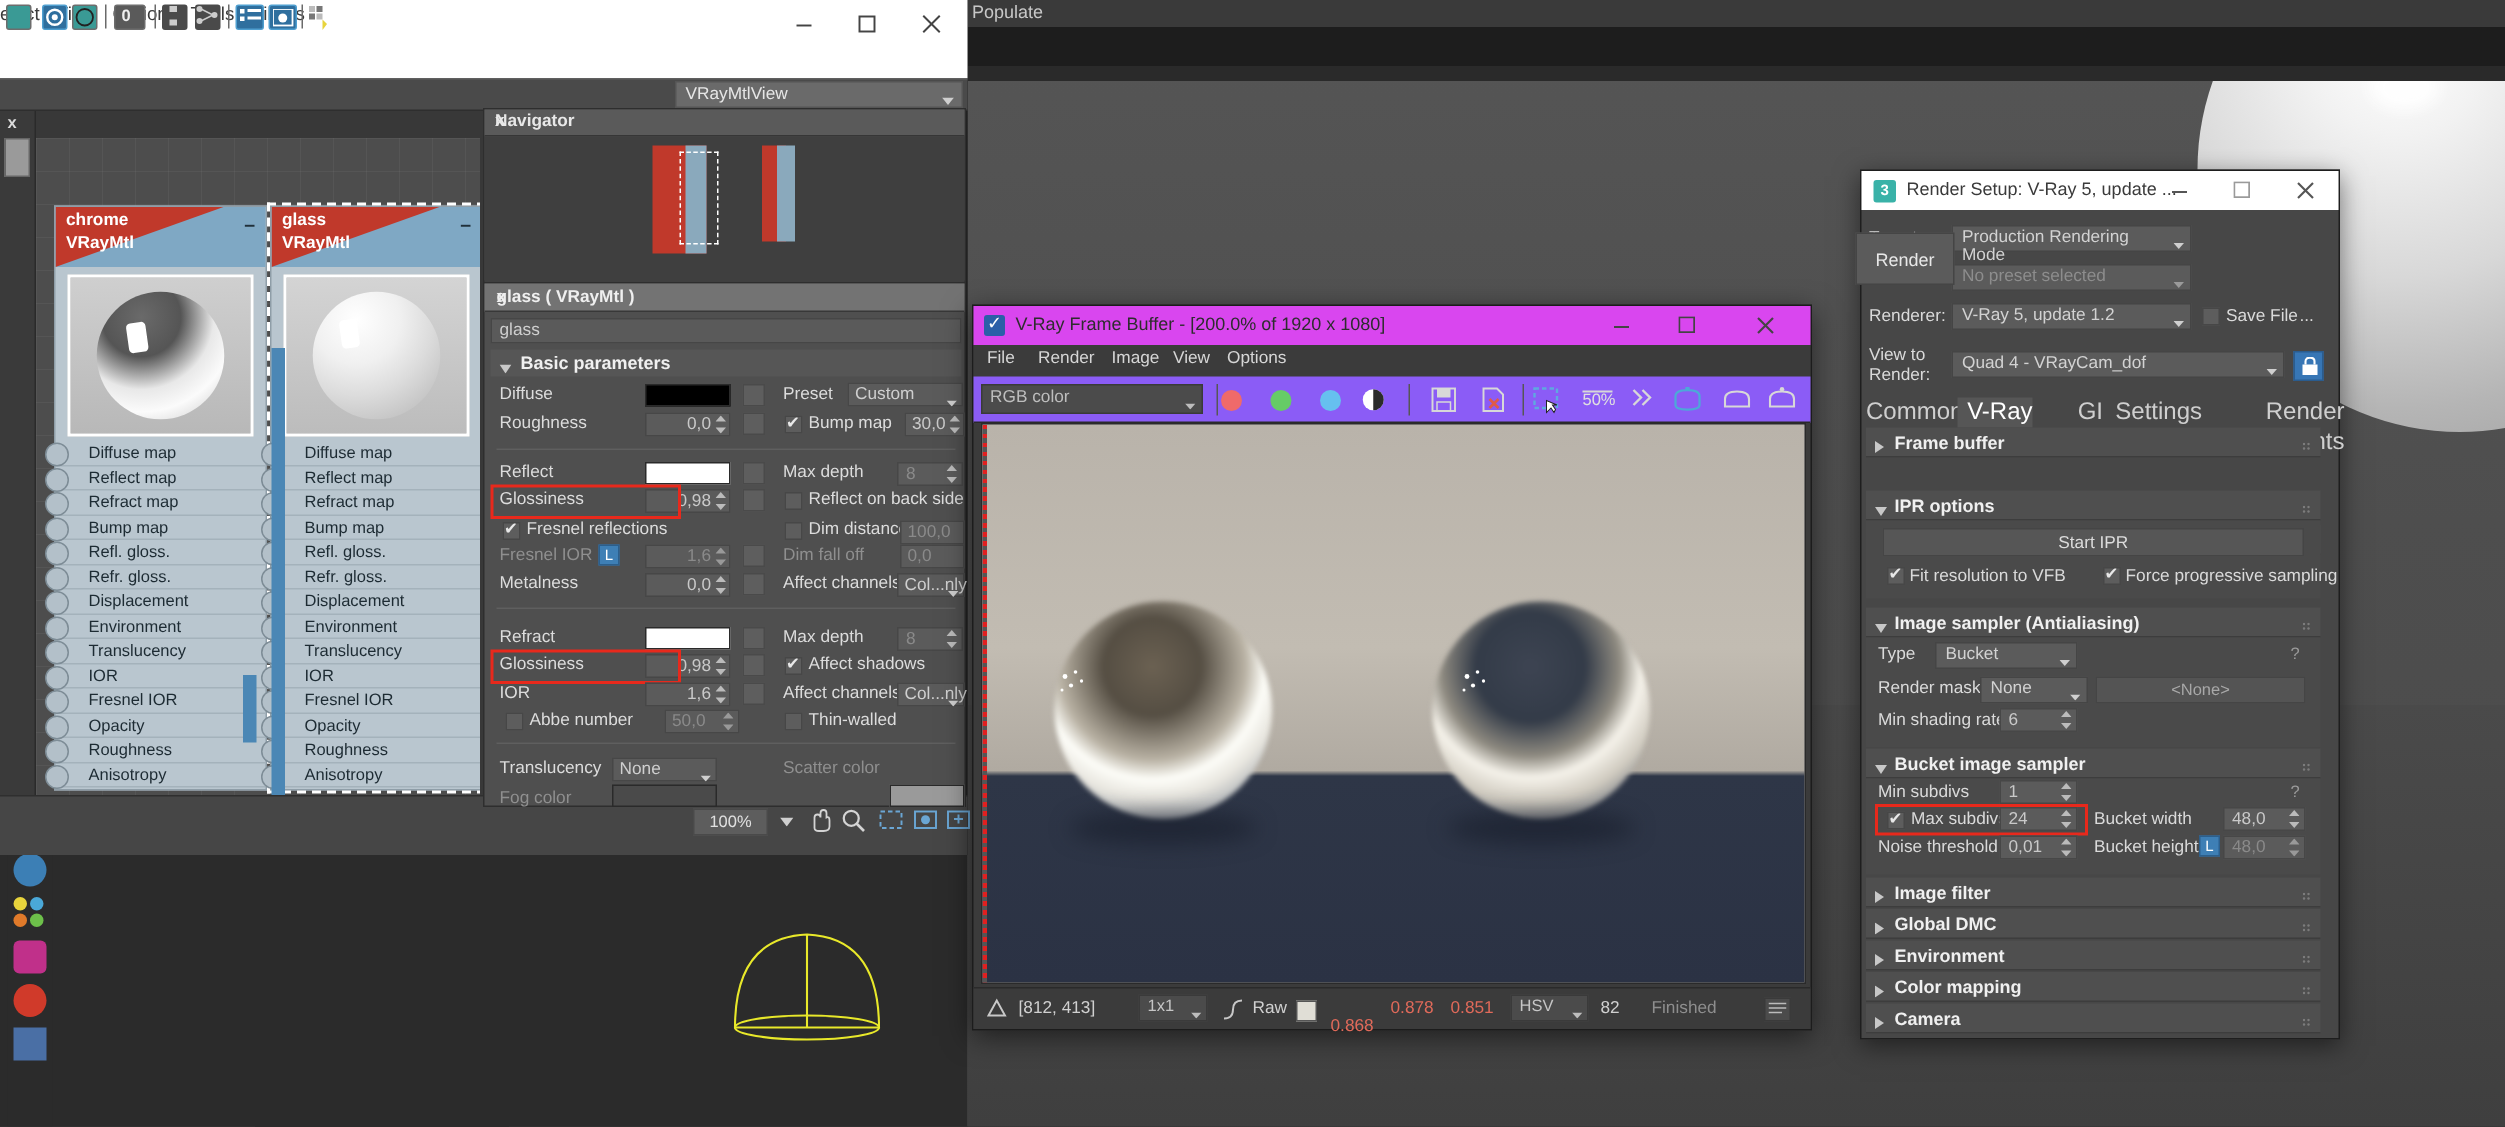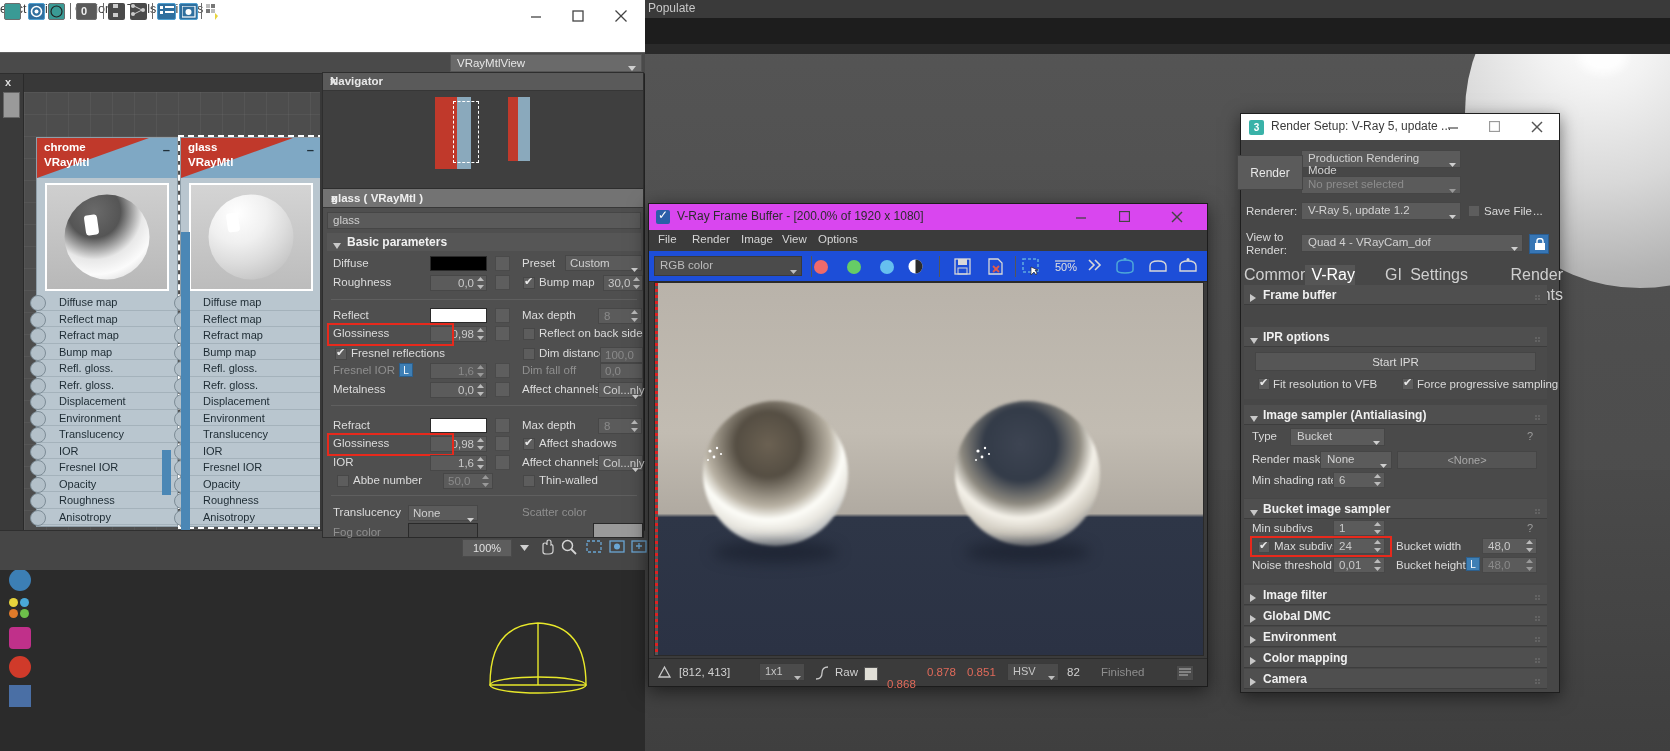--- a/index.html
+++ b/index.html
@@ -143,21 +143,21 @@
 
   
   #vfb { left:648px; top:203px; width:560px; height:484px; background:#3b3b3b; border:1px solid #1c1c1c; box-shadow:0 4px 18px rgba(0,0,0,.55); }
   #vfb-title { position:absolute; left:0; top:0; width:100%; height:26px; background:#d946ef; }
   #vfb-icon { position:absolute; left:7px; top:6px; width:14px; height:14px; background:#2b5fa8; border-radius:2px; }
   #vfb-icon::after { content:'✓'; position:absolute; left:2px; top:-2px; color:#fff; font-size:12px; }
   #vfb-title-text { position:absolute; left:28px; top:5px; font-size:12px; color:#2d2d2d; }
   .vfb-wbtn { position:absolute; top:0; width:44px; height:26px; }
   #vfb-menubar { position:absolute; left:0; top:26px; width:100%; height:21px; background:#3b3b3b; }
   .vfb-menu { position:absolute; top:3px; font-size:11.5px; color:#d6d6d6; }
-  #vfb-toolbar { position:absolute; left:0; top:47px; width:100%; height:31px; background:#1d4ed8; border-bottom:1px solid #2a2a2a; }
+  #vfb-toolbar { position:absolute; left:0; top:47px; width:100%; height:31px; background:#8b5cf6; border-bottom:1px solid #2a2a2a; }
   #ch-combo { position:absolute; left:5px; top:5px; width:148px; height:20px; background:#4b4b4b; border:1px solid #3a3a3a; color:#bdbdbd; font-size:11.5px; padding:2px 14px 0 5px; }
   #ch-combo .arr { position:absolute; right:4px; top:7px; }
   .dot { position:absolute; top:9px; width:14px; height:14px; border-radius:50%; }
   .tbicon { position:absolute; top:7px; width:19px; height:19px; }
   .tbsep2 { position:absolute; top:5px; width:1px; height:21px; background:#565656; }
   #vfb-render { position:absolute; left:5px; top:78px; width:550px; height:374px; background:#8b8b8b; overflow:hidden; border:1px solid #2a2a2a; }
   #vfb-status { position:absolute; left:0; bottom:0; width:100%; height:28px; background:#3b3b3b; border-top:1px solid #2a2a2a; }
   .stat { position:absolute; top:7px; font-size:11.5px; color:#d0d0d0; }
   .statbox { position:absolute; top:4px; height:18px; background:#4b4b4b; border:1px solid #3a3a3a; color:#c6c6c6; font-size:11px; padding:1px 10px 0 5px; }
   .statbox .arr { position:absolute; right:3px; top:6px; }

